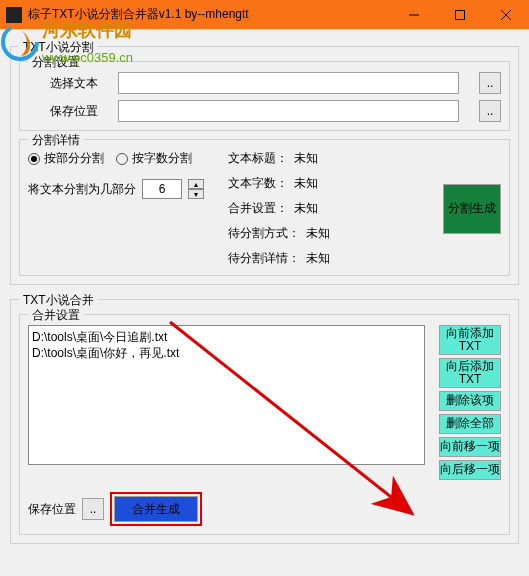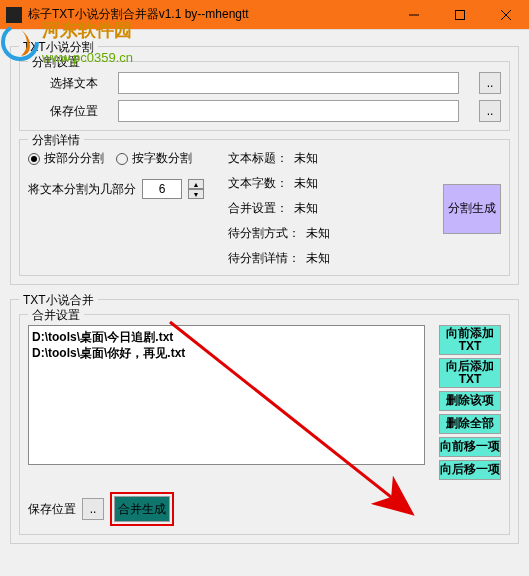--- a/index.html
+++ b/index.html
@@ -42,31 +42,31 @@
 
 .num-row { display: flex; align-items: center; gap: 6px; margin-bottom: 12px; }
 .numbox { width: 40px; height: 20px; border: 1px solid #888; background: #fff; text-align: center; line-height: 18px; }
 .spinner { width: 16px; height: 20px; display: flex; flex-direction: column; }
 .spinner div { flex: 1; border: 1px solid #888; background: #e8e8e8; font-size: 7px; display: flex; align-items: center; justify-content: center; }
 
 .info-line { display: flex; gap: 6px; margin-bottom: 8px; }
 .info-label { color: #000; }
 .info-val { color: #000; }
 
-.big-btn { width: 58px; height: 50px; border: 1px solid #a0a0a0; background: #c4b5fd; display: flex; align-items: center; justify-content: center; text-align: center; }
-
-.merge-body { display: flex; gap: 14px; font-weight: bold; }
+.big-btn { width: 58px; height: 50px; border: 1px solid #a0a0a0; background: #15803d; display: flex; align-items: center; justify-content: center; text-align: center; }
+
+.merge-body { display: flex; gap: 14px; }
 .listbox { flex: 1; height: 140px; border: 1px solid #888; background: #fff; padding: 3px; overflow: auto; font-family: SimSun, monospace; line-height: 1.35; white-space: pre; }
 .merge-buttons { width: 62px; display: flex; flex-direction: column; gap: 3px; }
 .side-btn { height: 30px; border: 1px solid #a0a0a0; background: #5eead4; display: flex; align-items: center; justify-content: center; text-align: center; font-size: 12px; line-height: 1.1; }
 .side-btn.tall { height: 20px; }
 
 .save-row { display: flex; align-items: center; gap: 6px; margin-top: 12px; }
 .save-row .textbox { font-family: SimSun, monospace; }
-.merge-gen { width: 56px; height: 26px; border: 1px solid #a0a0a0; background: #0f766e; display: flex; align-items: center; justify-content: center; }
+.merge-gen { width: 84px; height: 26px; border: 1px solid #a0a0a0; background: #1d4ed8; display: flex; align-items: center; justify-content: center; }
 .highlight-box { border: 2px solid #e00000; padding: 2px; }
 
 .arrow-svg { position: absolute; top: 312px; left: 160px; width: 290px; height: 220px; pointer-events: none; z-index: 50; }
 </style>
 </head>
 <body>
 
 <div class="titlebar">
   <div class="titlebar-left">
     <div class="app-icon"></div>

